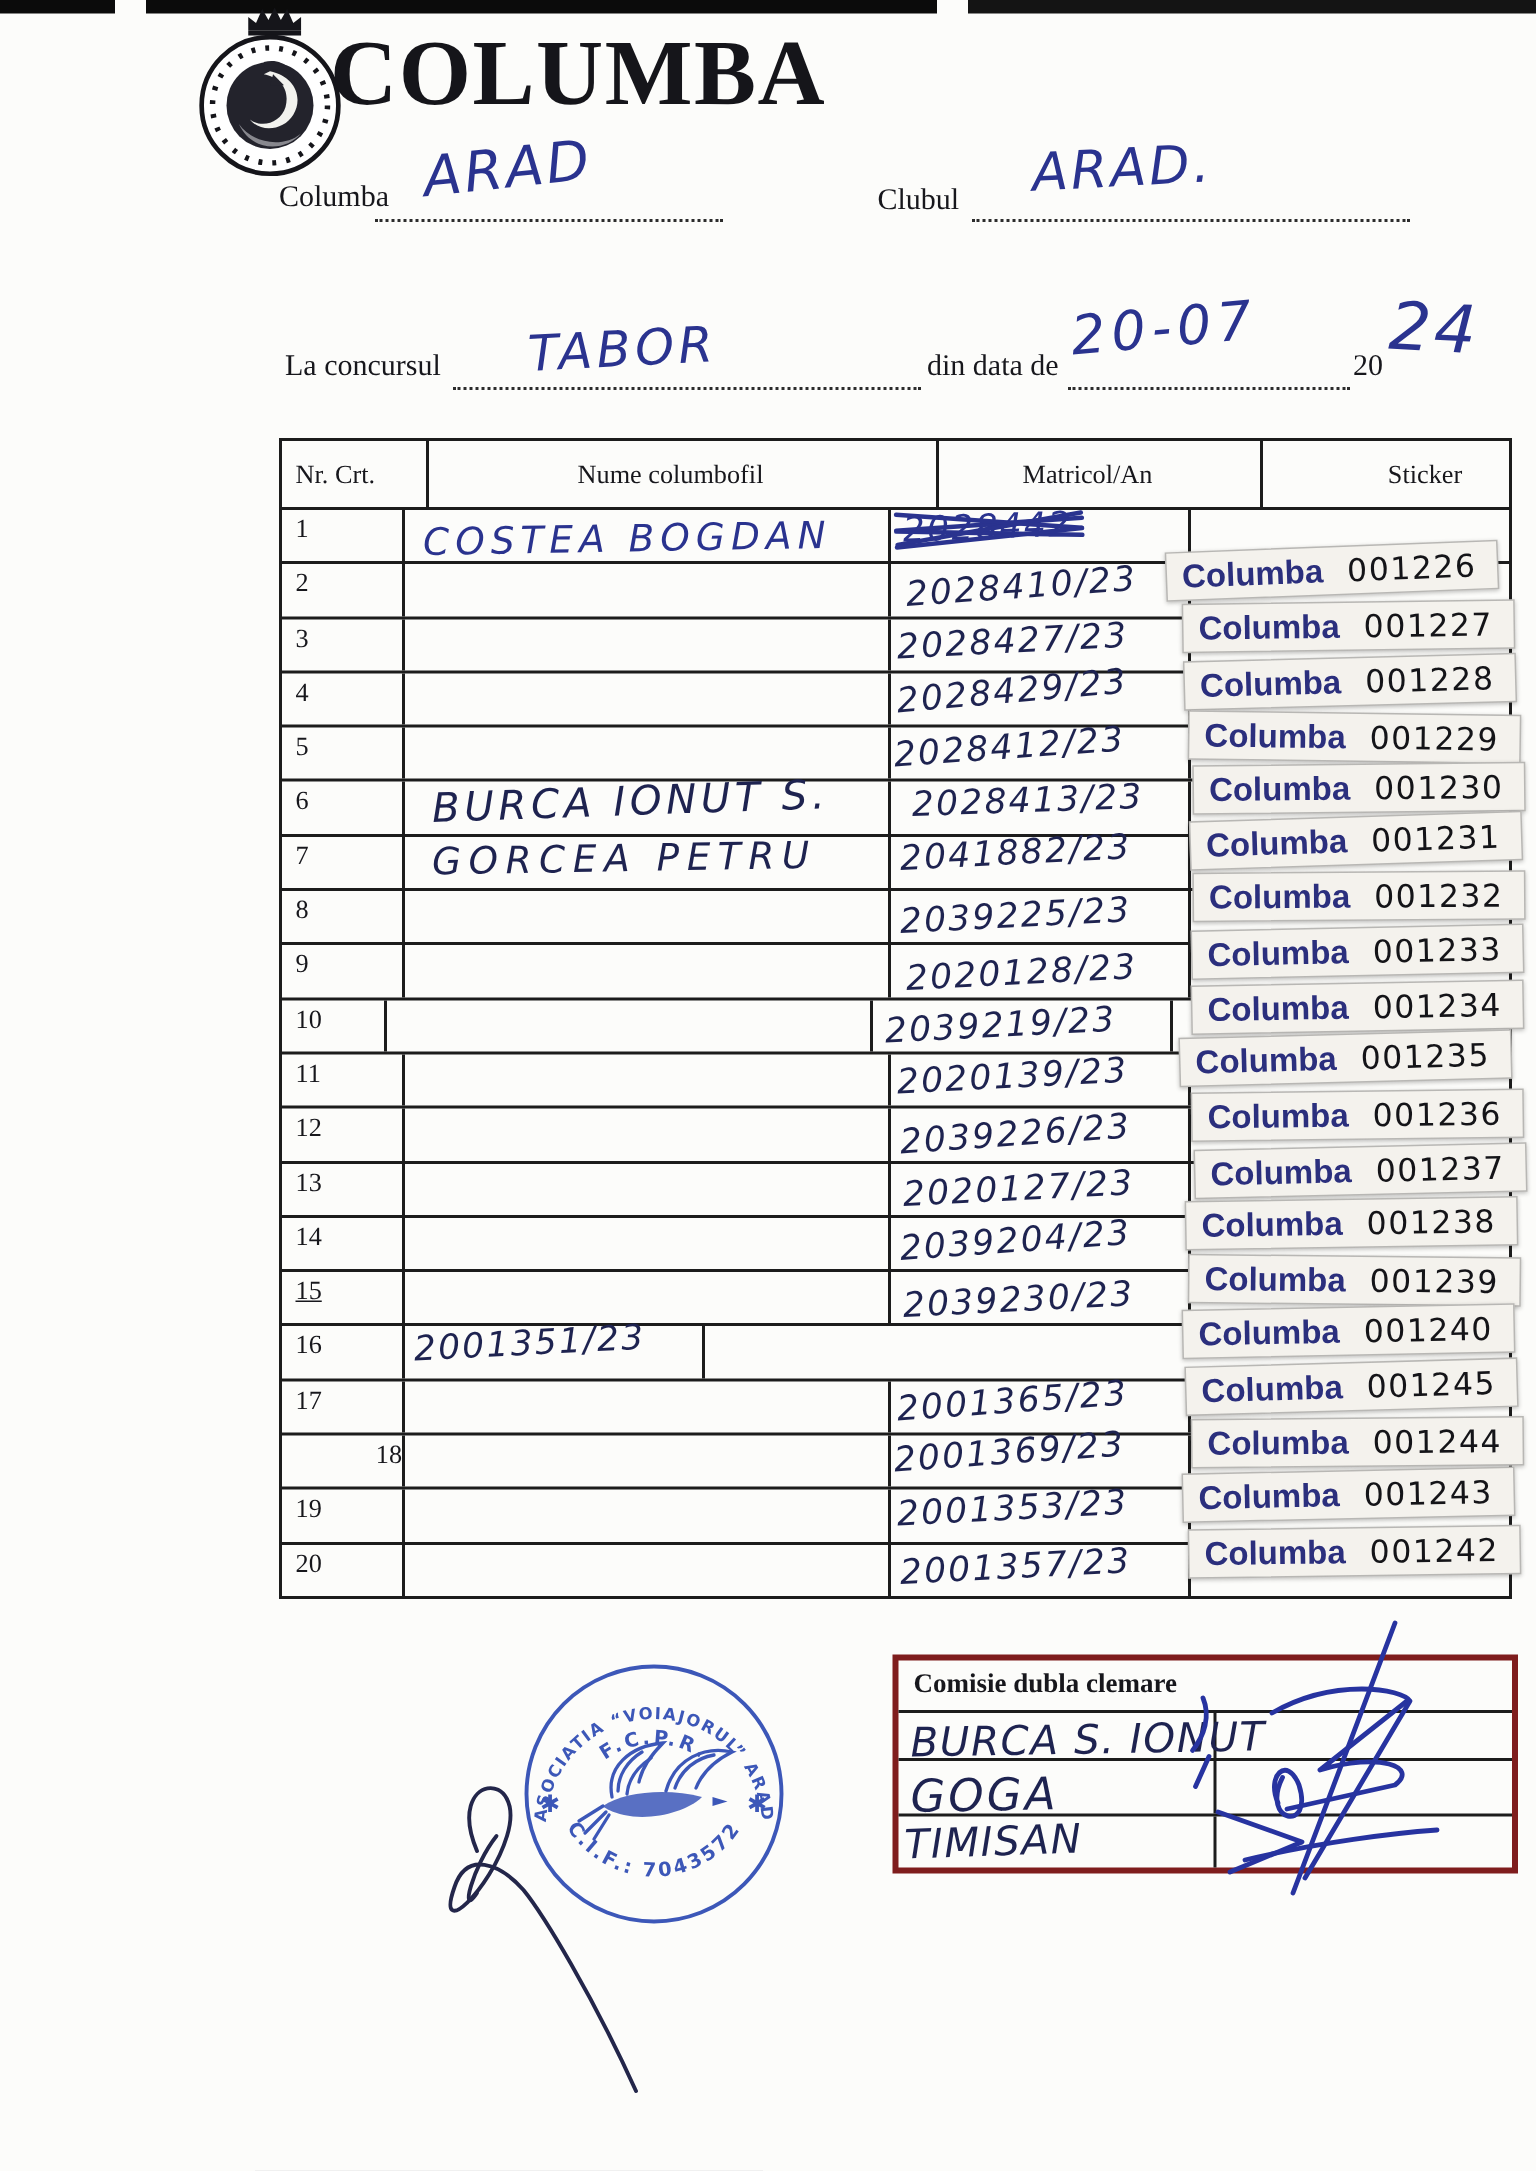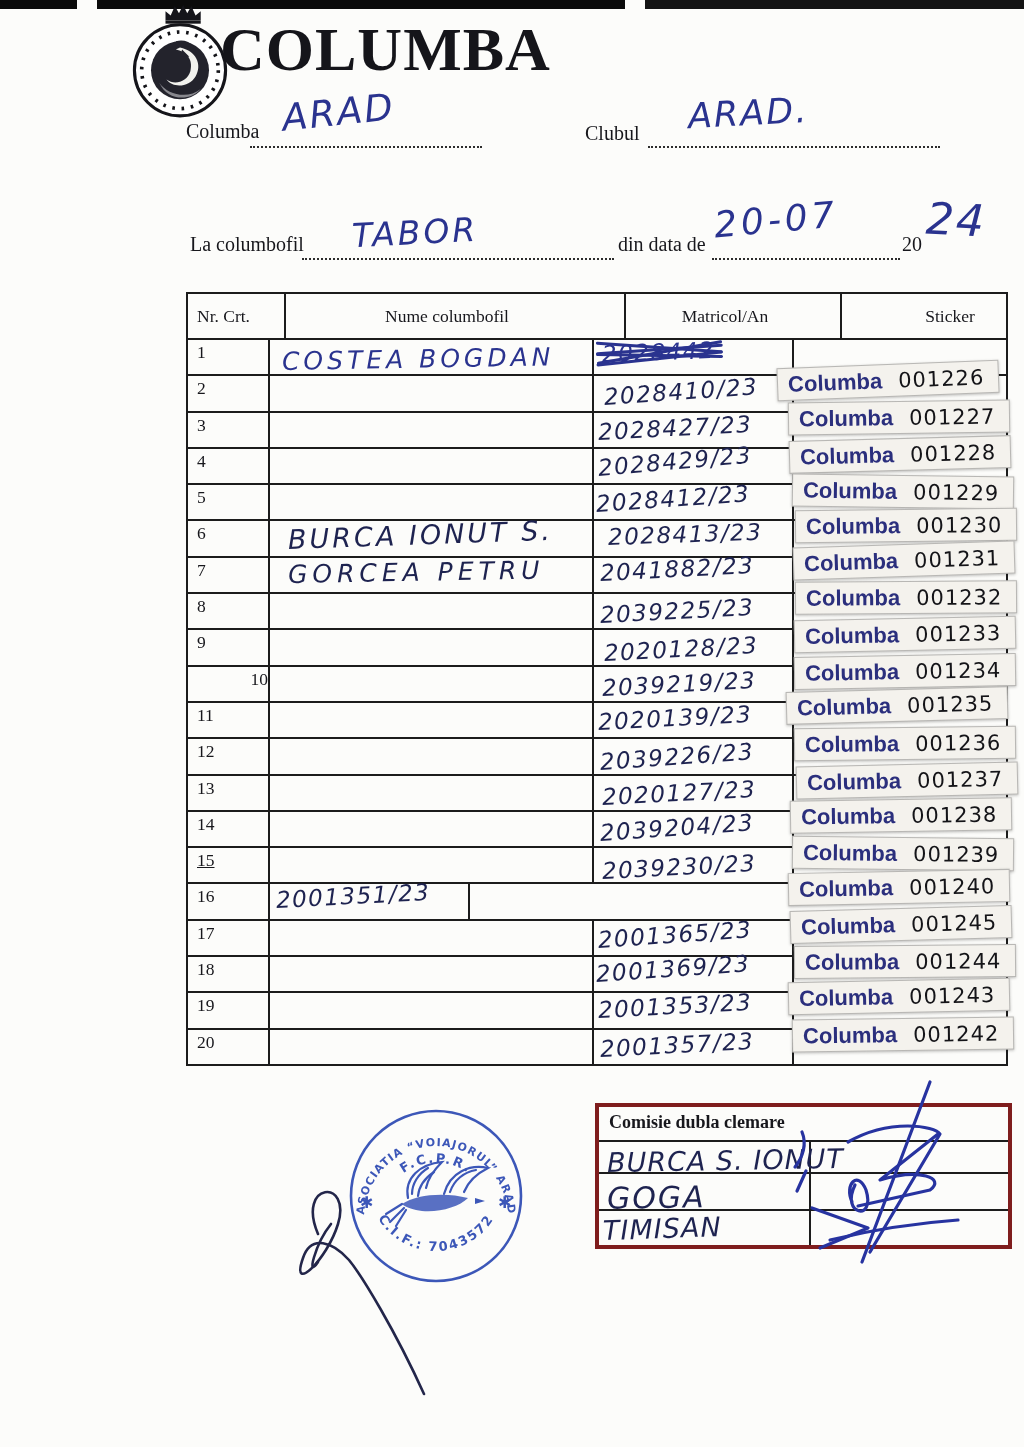--- a/index.html
+++ b/index.html
@@ -62,21 +62,21 @@
 
   <div class="label" style="left:186px;top:120px">Columba</div>
   <div class="dots" style="left:250px;top:146px;width:232px"></div>
   <div class="hand ink-blue" style="left:282px;top:94px;font-size:37px;transform:rotate(-6deg);letter-spacing:2px">ARAD</div>
 
   <div class="label" style="left:585px;top:122px">Clubul</div>
   <div class="dots" style="left:648px;top:146px;width:292px"></div>
   <div class="hand ink-blue" style="left:688px;top:96px;font-size:35px;transform:rotate(-3deg);letter-spacing:2px">ARAD.</div>
 
 
-  <div class="label" style="left:190px;top:233px">La columbofil</div>
+  <div class="label" style="left:190px;top:233px">La concursul</div>
   <div class="dots" style="left:302px;top:258px;width:312px"></div>
   <div class="hand ink-blue" style="left:352px;top:216px;font-size:33px;transform:rotate(-3deg);letter-spacing:3px">TABOR</div>
   <div class="label" style="left:618px;top:233px">din data de</div>
   <div class="dots" style="left:712px;top:258px;width:188px"></div>
   <div class="hand ink-blue" style="left:714px;top:202px;font-size:36px;transform:rotate(-5deg);letter-spacing:4px">20-07</div>
   <div class="label" style="left:902px;top:233px">20</div>
   <div class="hand ink-blue" style="left:926px;top:198px;font-size:44px;transform:rotate(3deg);letter-spacing:2px">24</div>
 
   <div class="tbl" id="tbl">
     <div class="trow first" style="height: 44px; gap: 16px;">
@@ -175,100 +175,100 @@
         <div class="cell c0" style="width: 80px;">
           <span class="nr">9</span>
         </div>
         <div class="cell c1" style="width: 324px;"></div>
         <div class="cell c2" style="width: 200px;">
           <span class="hand mat" style="left: 10px; top: 12px; transform: rotate(-3deg); color: var(--ink-dark);">2020128/23</span>
         </div>
         <div class="cell c3" style="width: 218px;"></div>
       </div>
       <div class="trow" style="height: 36.3px;">
+        <div class="cell c0" style="width: 68px;">
+          <span class="nr">10</span>
+        </div>
+        <div class="cell c1" style="width: 324px;"></div>
+        <div class="cell c2" style="width: 200px;">
+          <span class="hand mat" style="left: 8px; top: 10px; transform: rotate(-3deg); color: var(--ink-dark);">2039219/23</span>
+        </div>
+        <div class="cell c3" style="width: 218px;"></div>
+      </div>
+      <div class="trow" style="height: 36.3px;">
+        <div class="cell c0" style="width: 80px;">
+          <span class="nr">11</span>
+        </div>
+        <div class="cell c1" style="width: 324px;"></div>
+        <div class="cell c2" style="width: 200px;">
+          <span class="hand mat" style="left: 4px; top: 8px; transform: rotate(-3deg); color: var(--ink-dark);">2020139/23</span>
+        </div>
+        <div class="cell c3" style="width: 218px;"></div>
+      </div>
+      <div class="trow" style="height: 36.3px;">
+        <div class="cell c0" style="width: 80px;">
+          <span class="nr">12</span>
+        </div>
+        <div class="cell c1" style="width: 324px;"></div>
+        <div class="cell c2" style="width: 200px;">
+          <span class="hand mat" style="left: 6px; top: 12px; transform: rotate(-4deg); color: var(--ink-dark);">2039226/23</span>
+        </div>
+        <div class="cell c3" style="width: 218px;"></div>
+      </div>
+      <div class="trow" style="height: 36.3px;">
+        <div class="cell c0" style="width: 80px;">
+          <span class="nr">13</span>
+        </div>
+        <div class="cell c1" style="width: 324px;"></div>
+        <div class="cell c2" style="width: 200px;">
+          <span class="hand mat" style="left: 8px; top: 10px; transform: rotate(-3deg); color: var(--ink-dark);">2020127/23</span>
+        </div>
+        <div class="cell c3" style="width: 218px;"></div>
+      </div>
+      <div class="trow" style="height: 36.3px;">
+        <div class="cell c0" style="width: 80px;">
+          <span class="nr">14</span>
+        </div>
+        <div class="cell c1" style="width: 324px;"></div>
+        <div class="cell c2" style="width: 200px;">
+          <span class="hand mat" style="left: 6px; top: 10px; transform: rotate(-4deg); color: var(--ink-dark);">2039204/23</span>
+        </div>
+        <div class="cell c3" style="width: 218px;"></div>
+      </div>
+      <div class="trow" style="height: 36.3px; text-decoration: underline;">
+        <div class="cell c0" style="width: 80px;">
+          <span class="nr">15</span>
+        </div>
+        <div class="cell c1" style="width: 324px;"></div>
+        <div class="cell c2" style="width: 200px;">
+          <span class="hand mat" style="left: 8px; top: 12px; transform: rotate(-3deg); color: var(--ink-dark);">2039230/23</span>
+        </div>
+        <div class="cell c3" style="width: 218px;"></div>
+      </div>
+      <div class="trow" style="height: 36.3px;">
+        <div class="cell c0" style="width: 80px;">
+          <span class="nr">16</span>
+        </div>
+        <div class="cell c2" style="width: 200px;">
+          <span class="hand mat" style="left: 6px; top: 5px; transform: rotate(-3deg); color: var(--ink-dark);">2001351/23</span>
+        </div>
+        <div class="cell c3" style="width: 218px;"></div>
+      </div>
+      <div class="trow" style="height: 36.3px;">
+        <div class="cell c0" style="width: 80px;">
+          <span class="nr">17</span>
+        </div>
+        <div class="cell c1" style="width: 324px;"></div>
+        <div class="cell c2" style="width: 200px;">
+          <span class="hand mat" style="left: 4px; top: 8px; transform: rotate(-4deg); color: var(--ink-dark);">2001365/23</span>
+        </div>
+        <div class="cell c3" style="width: 218px;"></div>
+      </div>
+      <div class="trow" style="height: 36.3px;">
         <div class="cell c0" style="width: 80px; text-align: right;">
-          <span class="nr">10</span>
-        </div>
-        <div class="cell c1" style="width: 324px;"></div>
-        <div class="cell c2" style="width: 200px;">
-          <span class="hand mat" style="left: 8px; top: 10px; transform: rotate(-3deg); color: var(--ink-dark);">2039219/23</span>
-        </div>
-        <div class="cell c3" style="width: 218px;"></div>
-      </div>
-      <div class="trow" style="height: 36.3px;">
-        <div class="cell c0" style="width: 80px;">
-          <span class="nr">11</span>
-        </div>
-        <div class="cell c1" style="width: 324px;"></div>
-        <div class="cell c2" style="width: 200px;">
-          <span class="hand mat" style="left: 4px; top: 8px; transform: rotate(-3deg); color: var(--ink-dark);">2020139/23</span>
-        </div>
-        <div class="cell c3" style="width: 218px;"></div>
-      </div>
-      <div class="trow" style="height: 36.3px;">
-        <div class="cell c0" style="width: 80px;">
-          <span class="nr">12</span>
-        </div>
-        <div class="cell c1" style="width: 324px;"></div>
-        <div class="cell c2" style="width: 200px;">
-          <span class="hand mat" style="left: 6px; top: 12px; transform: rotate(-4deg); color: var(--ink-dark);">2039226/23</span>
-        </div>
-        <div class="cell c3" style="width: 218px;"></div>
-      </div>
-      <div class="trow" style="height: 36.3px;">
-        <div class="cell c0" style="width: 80px;">
-          <span class="nr">13</span>
-        </div>
-        <div class="cell c1" style="width: 324px;"></div>
-        <div class="cell c2" style="width: 200px;">
-          <span class="hand mat" style="left: 8px; top: 10px; transform: rotate(-3deg); color: var(--ink-dark);">2020127/23</span>
-        </div>
-        <div class="cell c3" style="width: 218px;"></div>
-      </div>
-      <div class="trow" style="height: 36.3px;">
-        <div class="cell c0" style="width: 80px;">
-          <span class="nr">14</span>
-        </div>
-        <div class="cell c1" style="width: 324px;"></div>
-        <div class="cell c2" style="width: 200px;">
-          <span class="hand mat" style="left: 6px; top: 10px; transform: rotate(-4deg); color: var(--ink-dark);">2039204/23</span>
-        </div>
-        <div class="cell c3" style="width: 218px;"></div>
-      </div>
-      <div class="trow" style="height: 36.3px; text-decoration: underline;">
-        <div class="cell c0" style="width: 80px;">
-          <span class="nr">15</span>
-        </div>
-        <div class="cell c1" style="width: 324px;"></div>
-        <div class="cell c2" style="width: 200px;">
-          <span class="hand mat" style="left: 8px; top: 12px; transform: rotate(-3deg); color: var(--ink-dark);">2039230/23</span>
-        </div>
-        <div class="cell c3" style="width: 218px;"></div>
-      </div>
-      <div class="trow" style="height: 36.3px;">
-        <div class="cell c0" style="width: 80px;">
-          <span class="nr">16</span>
-        </div>
-        <div class="cell c2" style="width: 200px;">
-          <span class="hand mat" style="left: 6px; top: 5px; transform: rotate(-3deg); color: var(--ink-dark);">2001351/23</span>
-        </div>
-        <div class="cell c3" style="width: 218px;"></div>
-      </div>
-      <div class="trow" style="height: 36.3px;">
-        <div class="cell c0" style="width: 80px;">
-          <span class="nr">17</span>
-        </div>
-        <div class="cell c1" style="width: 324px;"></div>
-        <div class="cell c2" style="width: 200px;">
-          <span class="hand mat" style="left: 4px; top: 8px; transform: rotate(-4deg); color: var(--ink-dark);">2001365/23</span>
-        </div>
-        <div class="cell c3" style="width: 218px;"></div>
-      </div>
-      <div class="trow" style="height: 36.3px;">
-        <div class="cell c0" style="width: 80px;">
           <span class="nr">18</span>
         </div>
         <div class="cell c1" style="width: 324px;"></div>
         <div class="cell c2" style="width: 200px;">
           <span class="hand mat" style="left: 2px; top: 6px; transform: rotate(-4deg); color: var(--ink-dark);">2001369/23</span>
         </div>
         <div class="cell c3" style="width: 218px;"></div>
       </div>
       <div class="trow" style="height: 36.3px;">
         <div class="cell c0" style="width: 80px;">

